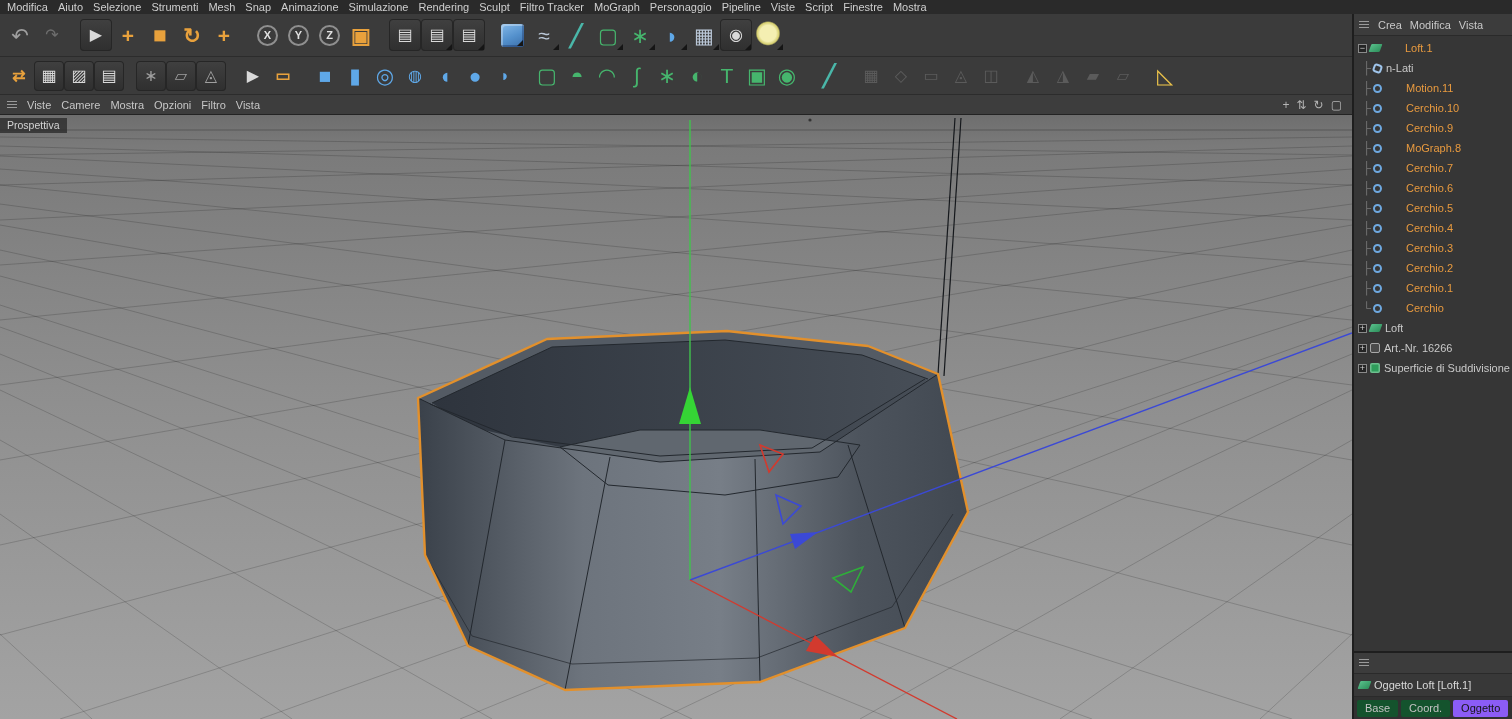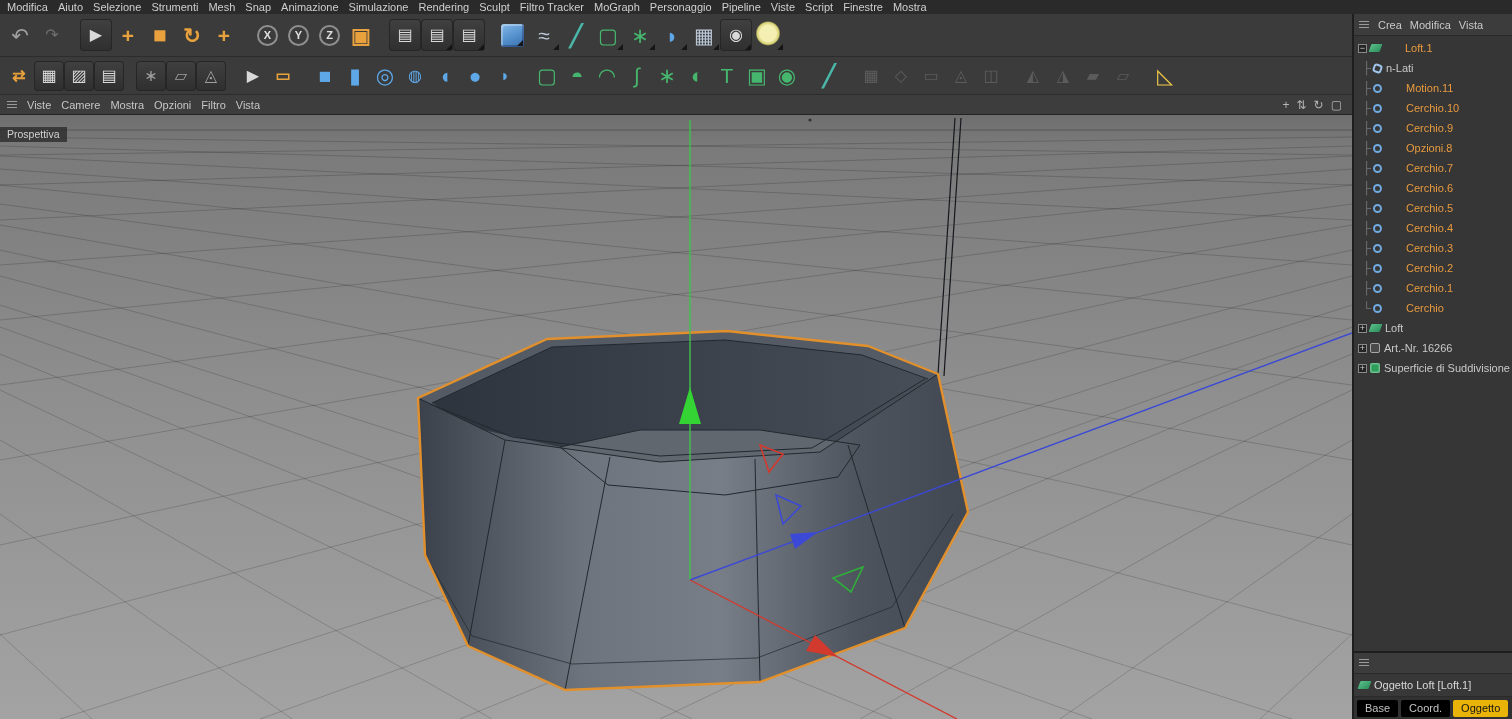--- a/index.html
+++ b/index.html
@@ -34,21 +34,21 @@
   .s-cube{width:23px;height:23px;margin:0 4px;border-radius:3px;background:linear-gradient(155deg,#83b8e8 0%,#5390cc 55%,#3c6fa9 100%);box-shadow:inset -2px -2px 0 rgba(0,0,40,.25),inset 2px 2px 0 rgba(255,255,255,.3);}
   .s-bulb{background:radial-gradient(circle at 50% 45%,#f4efb2 0 34%,#d5ce6f 46%,rgba(0,0,0,0) 52%);}
   .s-disabled{opacity:.32;}
   .vp-menu{height:20px;background:#3d3d3d;display:flex;align-items:center;border-bottom:1px solid #232323;flex:none;padding:0 2px;}
   .vp-menu .menu-item{color:#c6c6c6;}
   .vp-nav{margin-left:auto;display:flex;gap:7px;padding-right:8px;align-items:center;}
   .vp-nav-icon{color:#b5b5b5;font-size:12px;line-height:1;cursor:default;}
   .burger{width:10px;height:8px;background:repeating-linear-gradient(to bottom,#9a9a9a 0 1px,transparent 1px 3px);margin:0 5px;flex:none;}
   .viewport{flex:1;position:relative;min-height:0;background:#8a8a8a;}
   .viewport svg{display:block;width:100%;height:100%;}
-  .vp-label{position:absolute;top:12px;left:0;background:rgba(44,44,44,.8);color:#d2d2d2;font-size:10.5px;padding:1px 7px 2px;}
+  .vp-label{position:absolute;top:3px;left:0;background:rgba(44,44,44,.8);color:#d2d2d2;font-size:10.5px;padding:1px 7px 2px;}
   .right{width:160px;flex:none;background:#363636;border-left:2px solid #1e1e1e;display:flex;flex-direction:column;min-width:0;overflow:hidden;}
   .om-header{height:22px;display:flex;align-items:center;background:#3c3c3c;border-bottom:1px solid #2a2a2a;flex:none;overflow:hidden;}
   .om-header .menu-item{font-size:11px;color:#c9c9c9;padding:0 4px;}
   .om-tree{flex:1;overflow:hidden;padding-top:2px;}
   .om-row{height:20px;display:flex;align-items:center;padding-left:3px;white-space:nowrap;overflow:hidden;}
   .tick{color:#787878;font-size:12px;width:13px;flex:none;text-align:center;margin-left:3px;}
   .expand{width:9px;height:9px;border:1px solid #8a8a8a;background:#242424;color:#cfcfcf;font-size:9px;line-height:7px;text-align:center;margin:0 3px 0 1px;flex:none;}
   .ti{flex:none;margin-right:4px;display:inline-block;}
   .ti-loft{width:11px;height:8px;background:linear-gradient(135deg,#58c08b,#2e8f5b);transform:skewX(-20deg);border-radius:1px;}
   .ti-ngon{width:9px;height:9px;border:2px solid #9fc4ea;border-radius:3px;transform:rotate(20deg);}
@@ -56,22 +56,22 @@
   .ti-null{width:10px;height:10px;border:1px solid #a8a8a8;border-radius:2px;background:#4a4a4a;}
   .ti-sds{width:10px;height:10px;background:#2e9e5b;border-radius:2px;box-shadow:inset 0 0 0 1.5px rgba(230,255,240,.35);}
   .om-label{font-size:11px;overflow:hidden;}
   .c-orange{color:var(--tree-orange,#e89a3f);padding-left:20px;}
   .c-gray{color:#c9c9c9;}
   .attr{flex:none;margin-top:auto;border-top:2px solid #1e1e1e;background:#383838;}
   .attr-menu{height:21px;display:flex;align-items:center;background:#3c3c3c;border-bottom:1px solid #2a2a2a;overflow:hidden;}
   .attr-menu .menu-item{font-size:11px;color:#c9c9c9;padding:0 4px;white-space:nowrap;margin-top:34px;}
   .attr-title{height:23px;display:flex;align-items:center;padding-left:5px;border-bottom:1px solid #2a2a2a;color:#d8d8d8;font-size:11px;white-space:nowrap;overflow:hidden;}
   .attr-tabs{height:22px;display:flex;align-items:center;gap:3px;padding:0 3px;background:#313131;}
-  .tab{font-size:11px;color:#c3c3c3;background:#000000;padding:2px 8px 3px;border-radius:2px;white-space:nowrap;cursor:default;}
-  .tab.active{background:#eab308;color:#151515;}
+  .tab{font-size:11px;color:#c3c3c3;background:#14532d;padding:2px 8px 3px;border-radius:2px;white-space:nowrap;cursor:default;}
+  .tab.active{background:#8b5cf6;color:#151515;}
 </style>
 </head>
 <body>
 
 <div class="app">
 
   <div class="menubar" id="menubar">
       <span class="menu-item">Modifica</span>
       <span class="menu-item">Aiuto</span>
       <span class="menu-item">Selezione</span>
@@ -442,21 +442,21 @@
             <span class="om-label c-orange">Cerchio.10</span>
           </div>
           <div class="om-row">
             <span class="tick">├</span>
             <span class="ti ti-circle"></span>
             <span class="om-label c-orange">Cerchio.9</span>
           </div>
           <div class="om-row">
             <span class="tick">├</span>
             <span class="ti ti-circle"></span>
-            <span class="om-label c-orange">Opzioni.8</span>
+            <span class="om-label c-orange">MoGraph.8</span>
           </div>
           <div class="om-row">
             <span class="tick">├</span>
             <span class="ti ti-circle"></span>
             <span class="om-label c-orange">Cerchio.7</span>
           </div>
           <div class="om-row">
             <span class="tick">├</span>
             <span class="ti ti-circle"></span>
             <span class="om-label c-orange">Cerchio.6</span>

